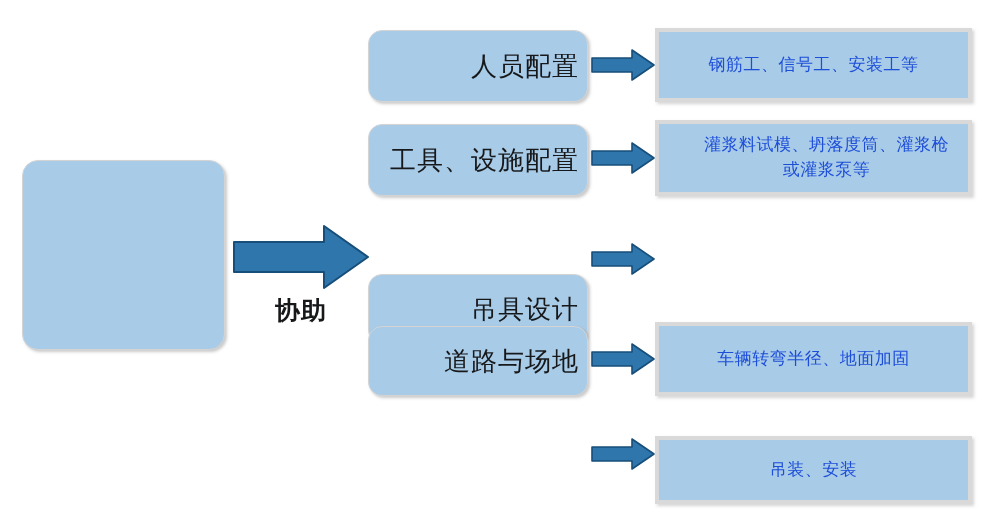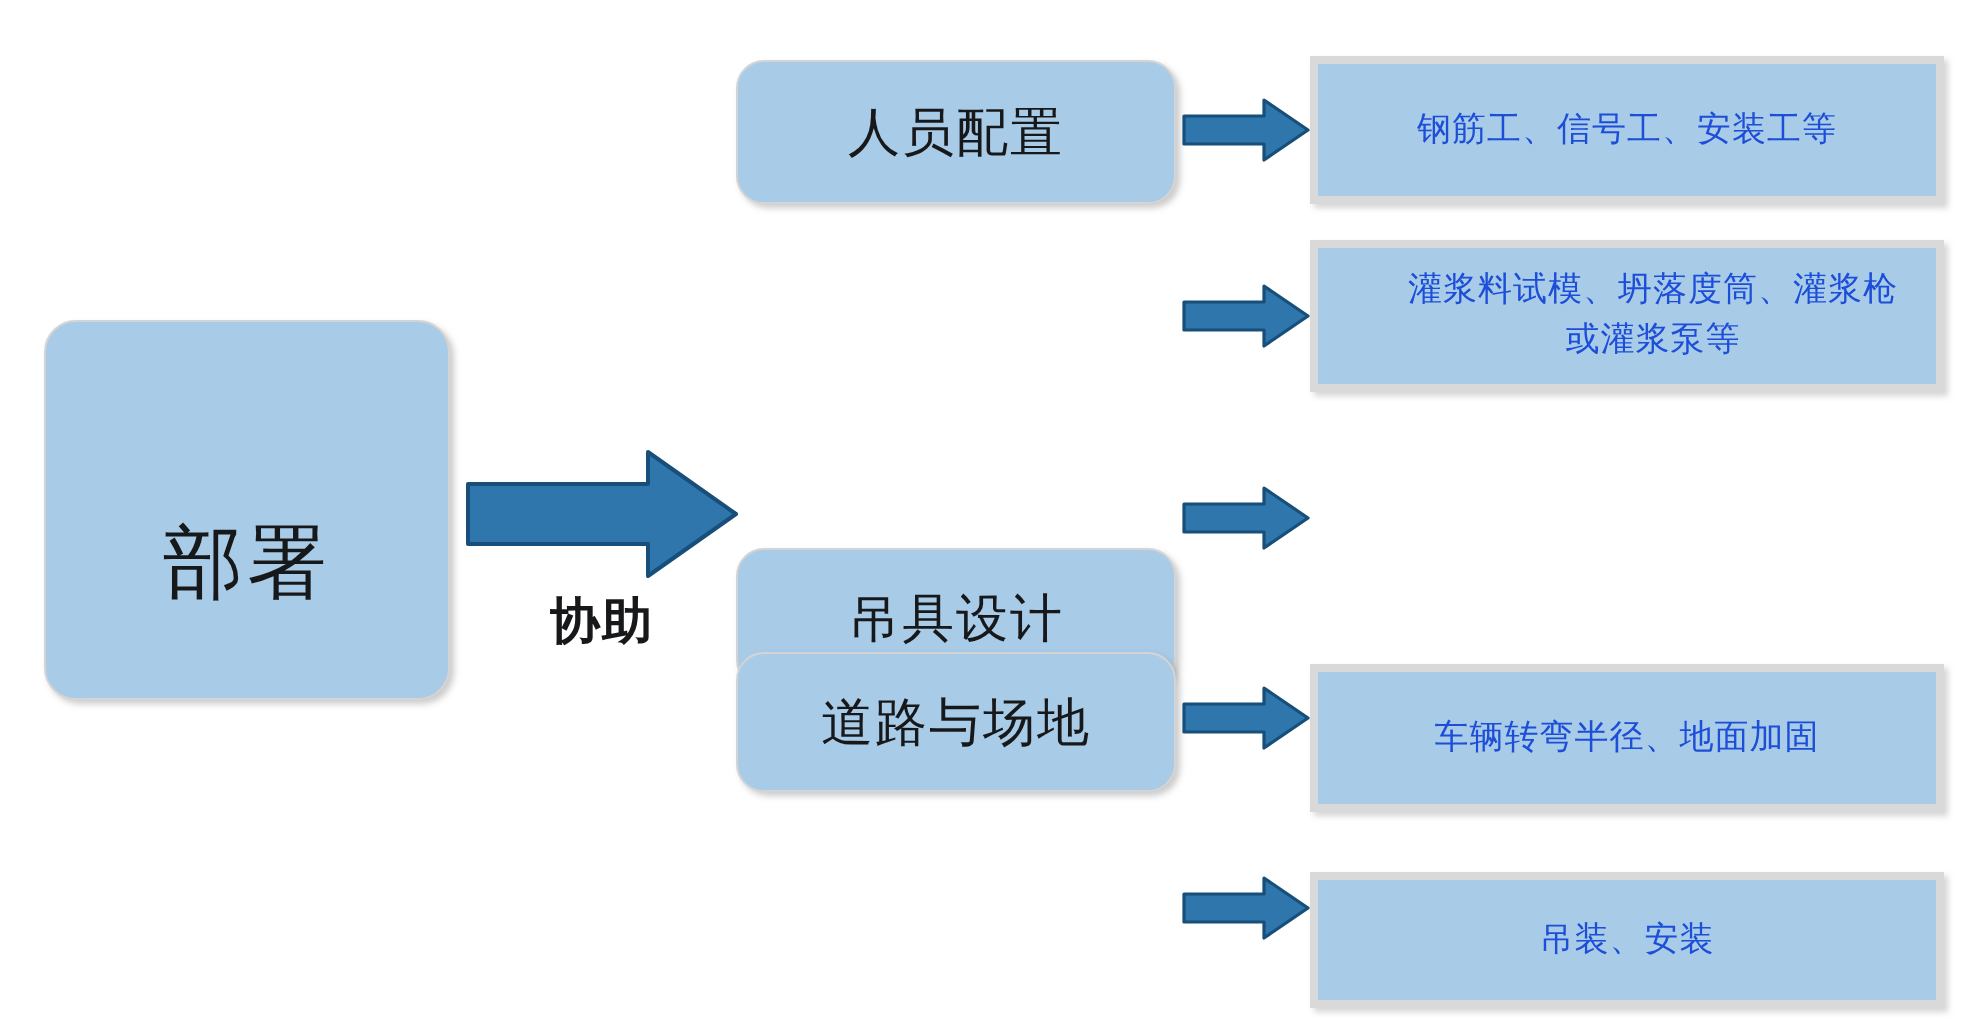--- a/index.html
+++ b/index.html
@@ -23,21 +23,21 @@
   .rbox {
     position: absolute;
     box-sizing: border-box;
     background: #a8cbe8;
     border: 1px solid #d4d4d4;
     border-radius: 14px;
     box-shadow: 2px 2px 3px rgba(140,140,140,0.45);
     display: flex;
     align-items: center;
     justify-content: center;
-    text-align: center;
+    text-align: right;
     color: #17181a;
     line-height: 1.25;
   }
   .rbox .txt {
     display: block;
     width: 100%;
     padding: 0 8px;
     box-sizing: border-box;
     word-break: break-all;
   }
@@ -87,21 +87,21 @@
   }
   .sbox .txt {
     display: block;
     width: 100%;
     padding: 0 14px;
     box-sizing: border-box;
   }
   #out-0 { top: 28px;  height: 74px; }
   #out-1 { top: 120px; height: 76px; padding-left: 26px; }
   #out-2 { top: 222px; height: 74px; }
-  #out-3 { top: 332px; height: 74px; text-align: center; }
+  #out-3 { top: 322px; height: 74px; text-align: center; }
   #out-4 { top: 436px; height: 68px; }
 
   
   #big-arrow {
     position: absolute;
     left: 232px;
     top: 222px;
     width: 138px;
     height: 70px;
   }
@@ -131,32 +131,35 @@
   }
   #label-manage { top: 190px; }
   #label-assist { top: 294px; }
 </style>
 </head>
 <body>
 
 <div id="diagram">
 
   <div class="rbox" id="root-box">
-    <span class="txt"><br><span>部署</span></span>
+    <span class="txt"><br></span>
   </div>
 
   <svg id="big-arrow" viewBox="0 0 138 70">
     <polygon points="2,20 92,20 92,4 136,35 92,66 92,50 2,50" fill="#2e76ac" stroke="#1b5party" stroke-width="0"></polygon>
     <polygon points="2,20 92,20 92,4 136,35 92,66 92,50 2,50" fill="#2e76ac" stroke="#174e7a" stroke-width="2" stroke-linejoin="round"></polygon>
   </svg>
 
   <div class="edge-label" id="label-assist">协助</div>
 
   <div class="rbox mid-box" id="mid-0">
     <span class="txt">人员配置</span>
+  </div>
+  <div class="rbox mid-box" id="mid-1">
+    <span class="txt">工具、设施配置</span>
   </div>
   <div class="rbox mid-box" id="mid-2">
     <span class="txt">吊具设计</span>
   </div>
   <div class="rbox mid-box" id="mid-3">
     <span class="txt">道路与场地</span>
   </div>
 
   <svg class="small-arrow" id="sarrow-0" viewBox="0 0 66 34">
     <polygon points="2,10 42,10 42,2 64,17 42,32 42,24 2,24" fill="#2e76ac" stroke="#174e7a" stroke-width="1.6" stroke-linejoin="round"></polygon>

